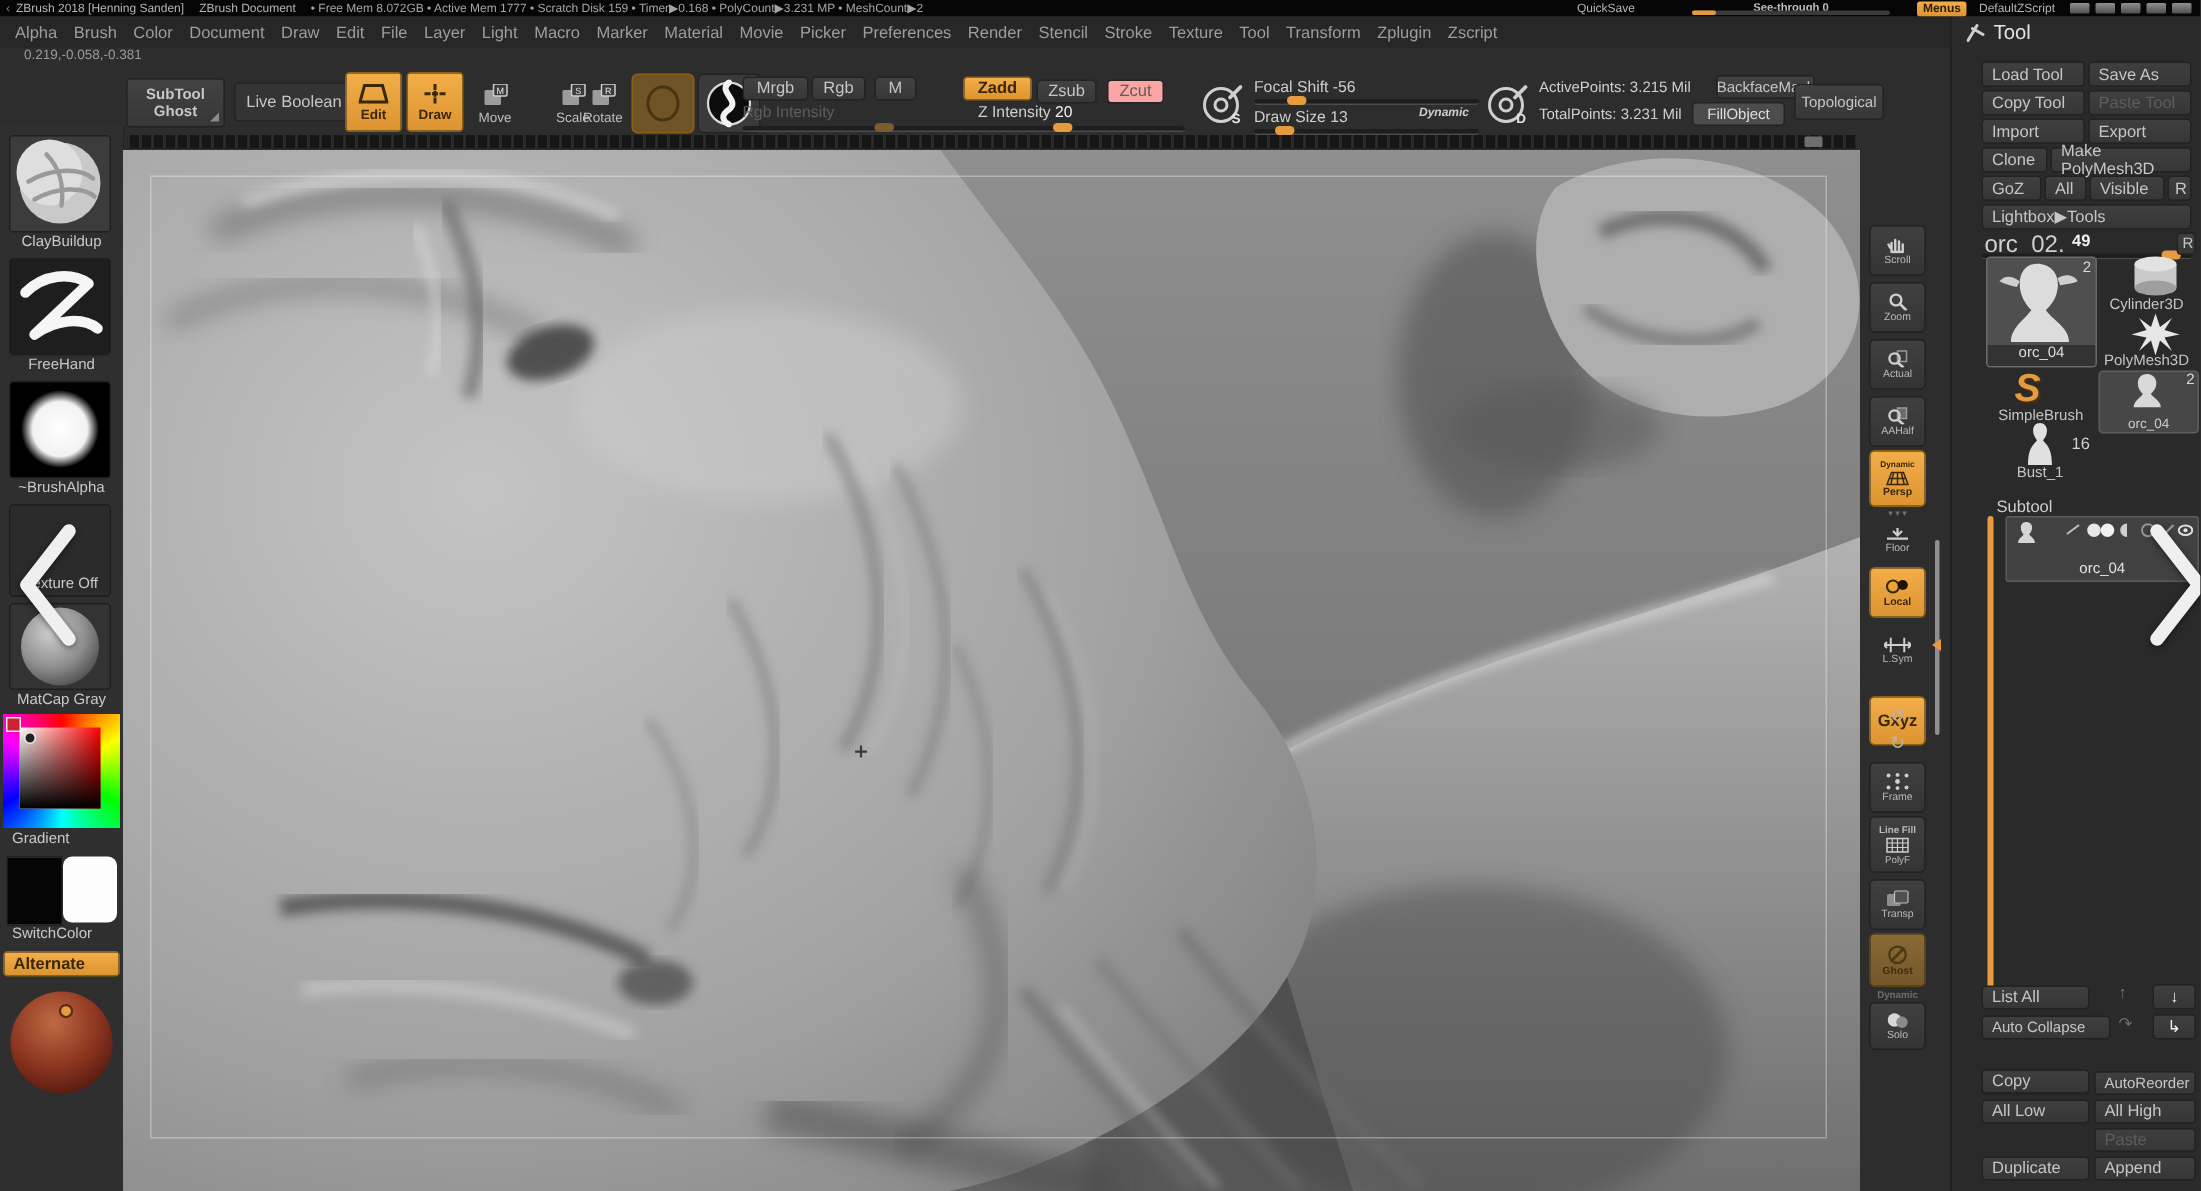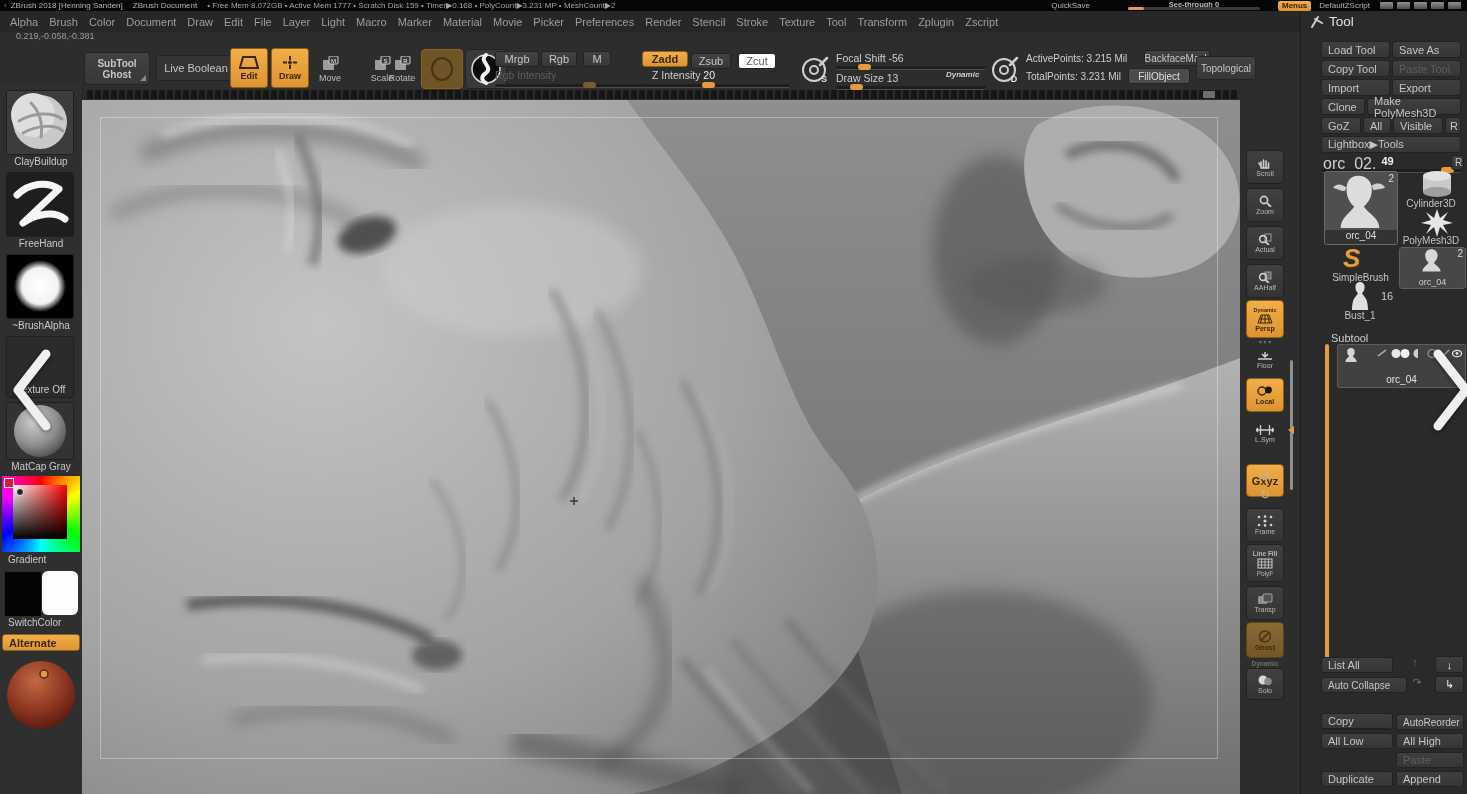--- a/index.html
+++ b/index.html
@@ -180,21 +180,21 @@
       <circle cx="16" cy="16" r="14" fill="#0c0c0c" stroke="#d9d9d9" stroke-width="1.5"></circle>
       <path d="M16,2 C8,8 24,14 16,20 C10,24 12,28 16,30" fill="none" stroke="#f2f2f2" stroke-width="4" stroke-linecap="round"></path>
     </svg>
   </div>
 
   <div class="b" style="left:495px;top:51px;width:44px;height:16px">Mrgb</div>
   <div class="b" style="left:541px;top:51px;width:36px;height:16px">Rgb</div>
   <div class="b" style="left:583px;top:51px;width:28px;height:16px">M</div>
   <div class="b or" style="left:642px;top:51px;width:46px;height:16px;font-weight:bold">Zadd</div>
   <div class="b" style="left:691px;top:53px;width:40px;height:16px">Zsub</div>
-  <div class="b dim" style="left:738px;top:53px;width:38px;height:16px;background:#ffffff">Zcut</div>
+  <div class="b dim" style="left:738px;top:53px;width:38px;height:16px;background:#fca5a5">Zcut</div>
 
   <span class="sliderlbl dim" style="left:495px;top:69px">Rgb Intensity</span>
   <span class="track" style="left:495px;top:84px;width:148px">
       <span class="hnd" style="left:88px;background:#7a5d2e"></span>
     </span>
   <span class="sliderlbl" style="left:652px;top:69px">
     <span>Z Intensity</span>&nbsp;<span style="color:#efefef">20</span>
   </span>
   <span class="track" style="left:640px;top:84px;width:150px">
       <span class="hnd" style="left:62px"></span>

